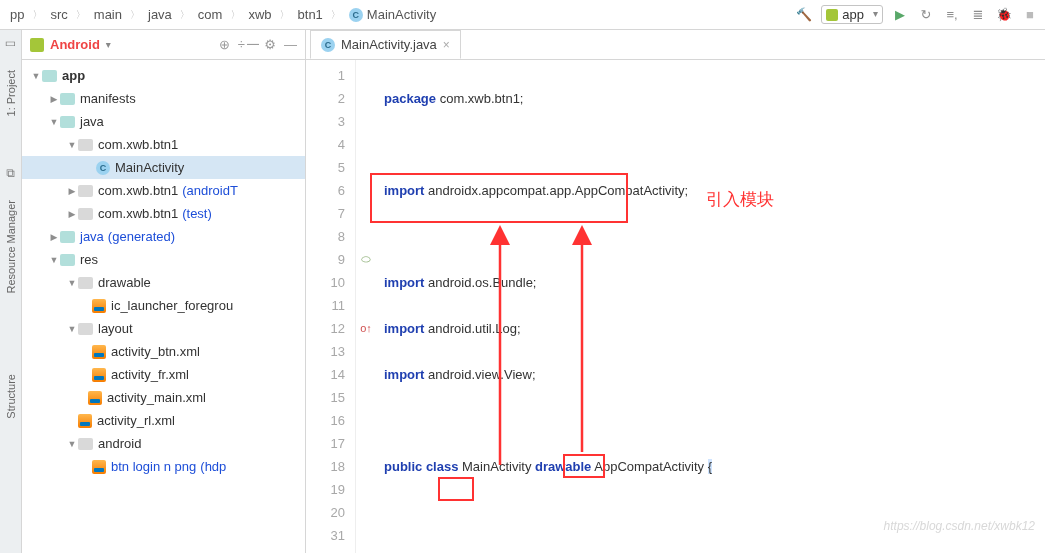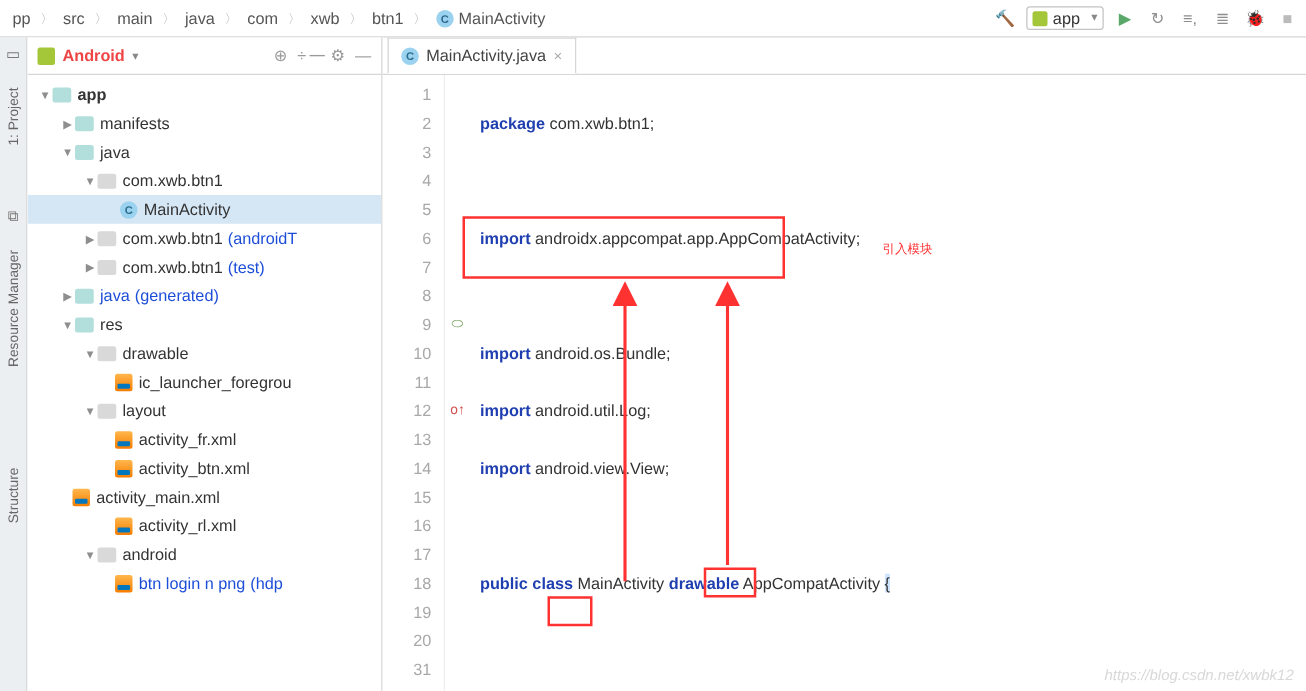--- a/index.html
+++ b/index.html
@@ -54,23 +54,23 @@
   .marker-col .mk{height:23px;text-align:center;font-size:11px;}
   .mk-o{color:#7aa260;}
   .mk-red{color:#d05050;}
   .code{flex:1;padding:4px 0 0 8px;white-space:pre;color:#333;position:relative;}
   .kw{color:#1f3fb0;font-weight:bold;}
   .pkg{color:#333;}
   .hlbrace{background:#cfe4ff;}
   .line{height:23px;}
   
   .redbox{position:absolute;border:2px solid #ff3232;pointer-events:none;}
-  .red-label{position:absolute;color:#ff3232;font-size:10px;font-family:Liberation Serif, serif;}
+  .red-label{position:absolute;color:#ff3232;font-size:17px;font-family:Liberation Serif, serif;}
   svg.arrows{position:absolute;left:0;top:0;pointer-events:none;}
-  .watermark{position:absolute;right:10px;bottom:6px;color:#d8d8d8;font-size:12px;font-style:italic;}
+  .watermark{position:absolute;right:10px;bottom:20px;color:#d8d8d8;font-size:12px;font-style:italic;}
 </style>
 </head>
 <body>
 
 <div class="topbar">
   <span class="crumb">pp</span>
     <span class="crumb-sep">〉</span>
   <span class="crumb">src</span>
     <span class="crumb-sep">〉</span>
   <span class="crumb">main</span>
@@ -183,31 +183,31 @@
           <span class="xml-ico"></span>
           <span>ic_launcher_foregrou</span>
         </div>
       <div class="node" style="padding-left:44px">
           <span class="arrow">▼</span>
           <span class="folder f-gray"></span>
           <span>layout</span>
         </div>
       <div class="node" style="padding-left:70px">
           <span class="xml-ico"></span>
+          <span>activity_btn.xml</span>
+        </div>
+      <div class="node" style="padding-left:70px">
+          <span class="xml-ico"></span>
           <span>activity_fr.xml</span>
         </div>
-      <div class="node" style="padding-left:70px">
-          <span class="xml-ico"></span>
-          <span>activity_btn.xml</span>
-        </div>
-      <div class="node" style="padding-left:36px">
+      <div class="node" style="padding-left:66px">
           <span class="xml-ico"></span>
           <span>activity_main.xml</span>
         </div>
-      <div class="node" style="padding-left:70px">
+      <div class="node" style="padding-left:56px">
           <span class="xml-ico"></span>
           <span>activity_rl.xml</span>
         </div>
       <div class="node" style="padding-left:44px">
           <span class="arrow">▼</span>
           <span class="folder f-gray"></span>
           <span>android</span>
         </div>
       <div class="node" style="padding-left:70px">
           <span class="xml-ico"></span>

